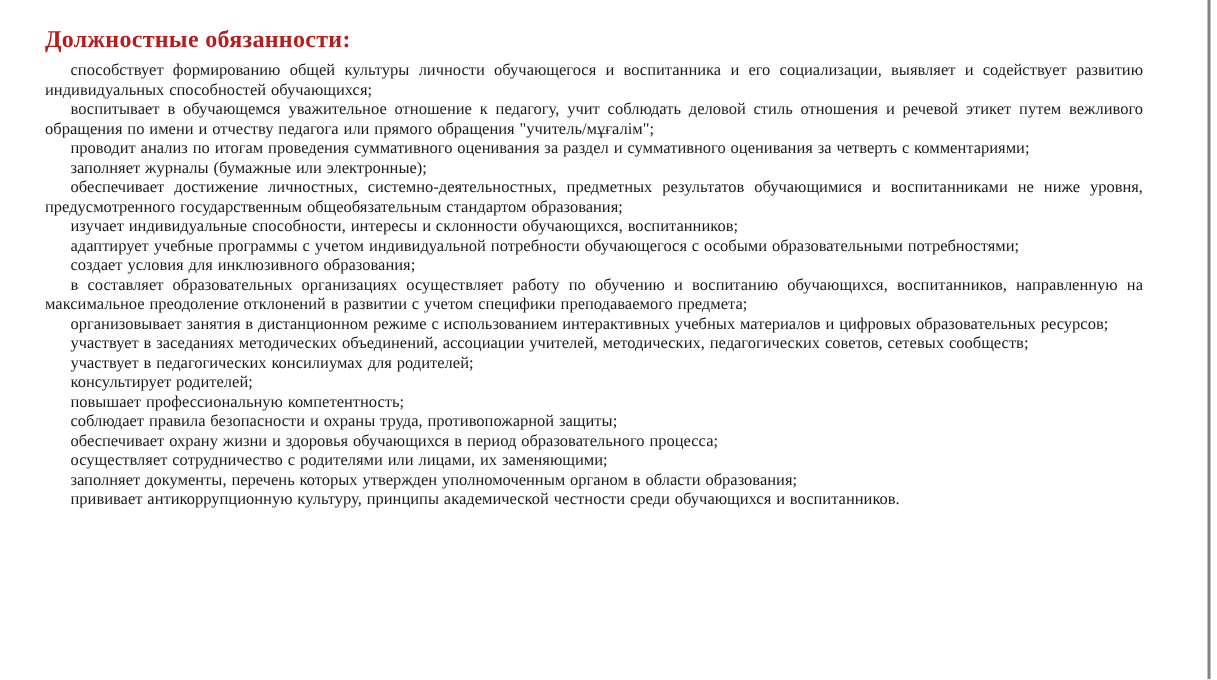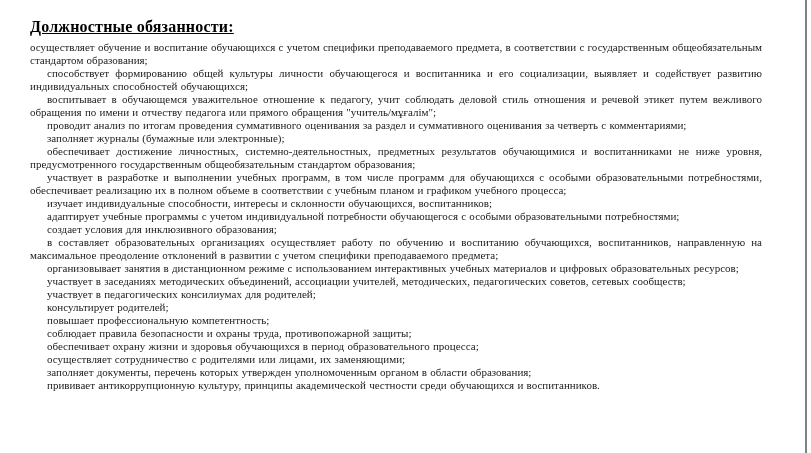--- a/index.html
+++ b/index.html
@@ -45,29 +45,27 @@
     left: 805px;
     width: 2px;
     height: 453px;
   }
 </style>
 </head>
 <body>
 
 <div class="screen" style="background: rgb(255, 255, 255);">
   <div class="doc" style="color: rgb(27, 27, 27);">
-    <div class="doc-heading" style="color: #000000; text-decoration: underline;">Должностные обязанности:</div>
+    <div class="doc-heading" style="color: #b91c1c;">Должностные обязанности:</div>
     <div class="duties" id="duties-list">
-        <p class="para noindent">осуществляет обучение и воспитание обучающихся с учетом специфики преподаваемого предмета, в соответствии с государственным общеобязательным стандартом образования;</p>
         <p class="para">способствует формированию общей культуры личности обучающегося и воспитанника и его социализации, выявляет и содействует развитию индивидуальных способностей обучающихся;</p>
         <p class="para">воспитывает в обучающемся уважительное отношение к педагогу, учит соблюдать деловой стиль отношения и речевой этикет путем вежливого обращения по имени и отчеству педагога или прямого обращения "учитель/мұғалім";</p>
         <p class="para">проводит анализ по итогам проведения суммативного оценивания за раздел и суммативного оценивания за четверть с комментариями;</p>
         <p class="para">заполняет журналы (бумажные или электронные);</p>
         <p class="para">обеспечивает достижение личностных, системно-деятельностных, предметных результатов обучающимися и воспитанниками не ниже уровня, предусмотренного государственным общеобязательным стандартом образования;</p>
-        <p class="para">участвует в разработке и выполнении учебных программ, в том числе программ для обучающихся с особыми образовательными потребностями, обеспечивает реализацию их в полном объеме в соответствии с учебным планом и графиком учебного процесса;</p>
         <p class="para">изучает индивидуальные способности, интересы и склонности обучающихся, воспитанников;</p>
         <p class="para">адаптирует учебные программы с учетом индивидуальной потребности обучающегося с особыми образовательными потребностями;</p>
         <p class="para">создает условия для инклюзивного образования;</p>
         <p class="para">в составляет образовательных организациях осуществляет работу по обучению и воспитанию обучающихся, воспитанников, направленную на максимальное преодоление отклонений в развитии с учетом специфики преподаваемого предмета;</p>
         <p class="para">организовывает занятия в дистанционном режиме с использованием интерактивных учебных материалов и цифровых образовательных ресурсов;</p>
         <p class="para">участвует в заседаниях методических объединений, ассоциации учителей, методических, педагогических советов, сетевых сообществ;</p>
         <p class="para">участвует в педагогических консилиумах для родителей;</p>
         <p class="para">консультирует родителей;</p>
         <p class="para">повышает профессиональную компетентность;</p>
         <p class="para">соблюдает правила безопасности и охраны труда, противопожарной защиты;</p>

